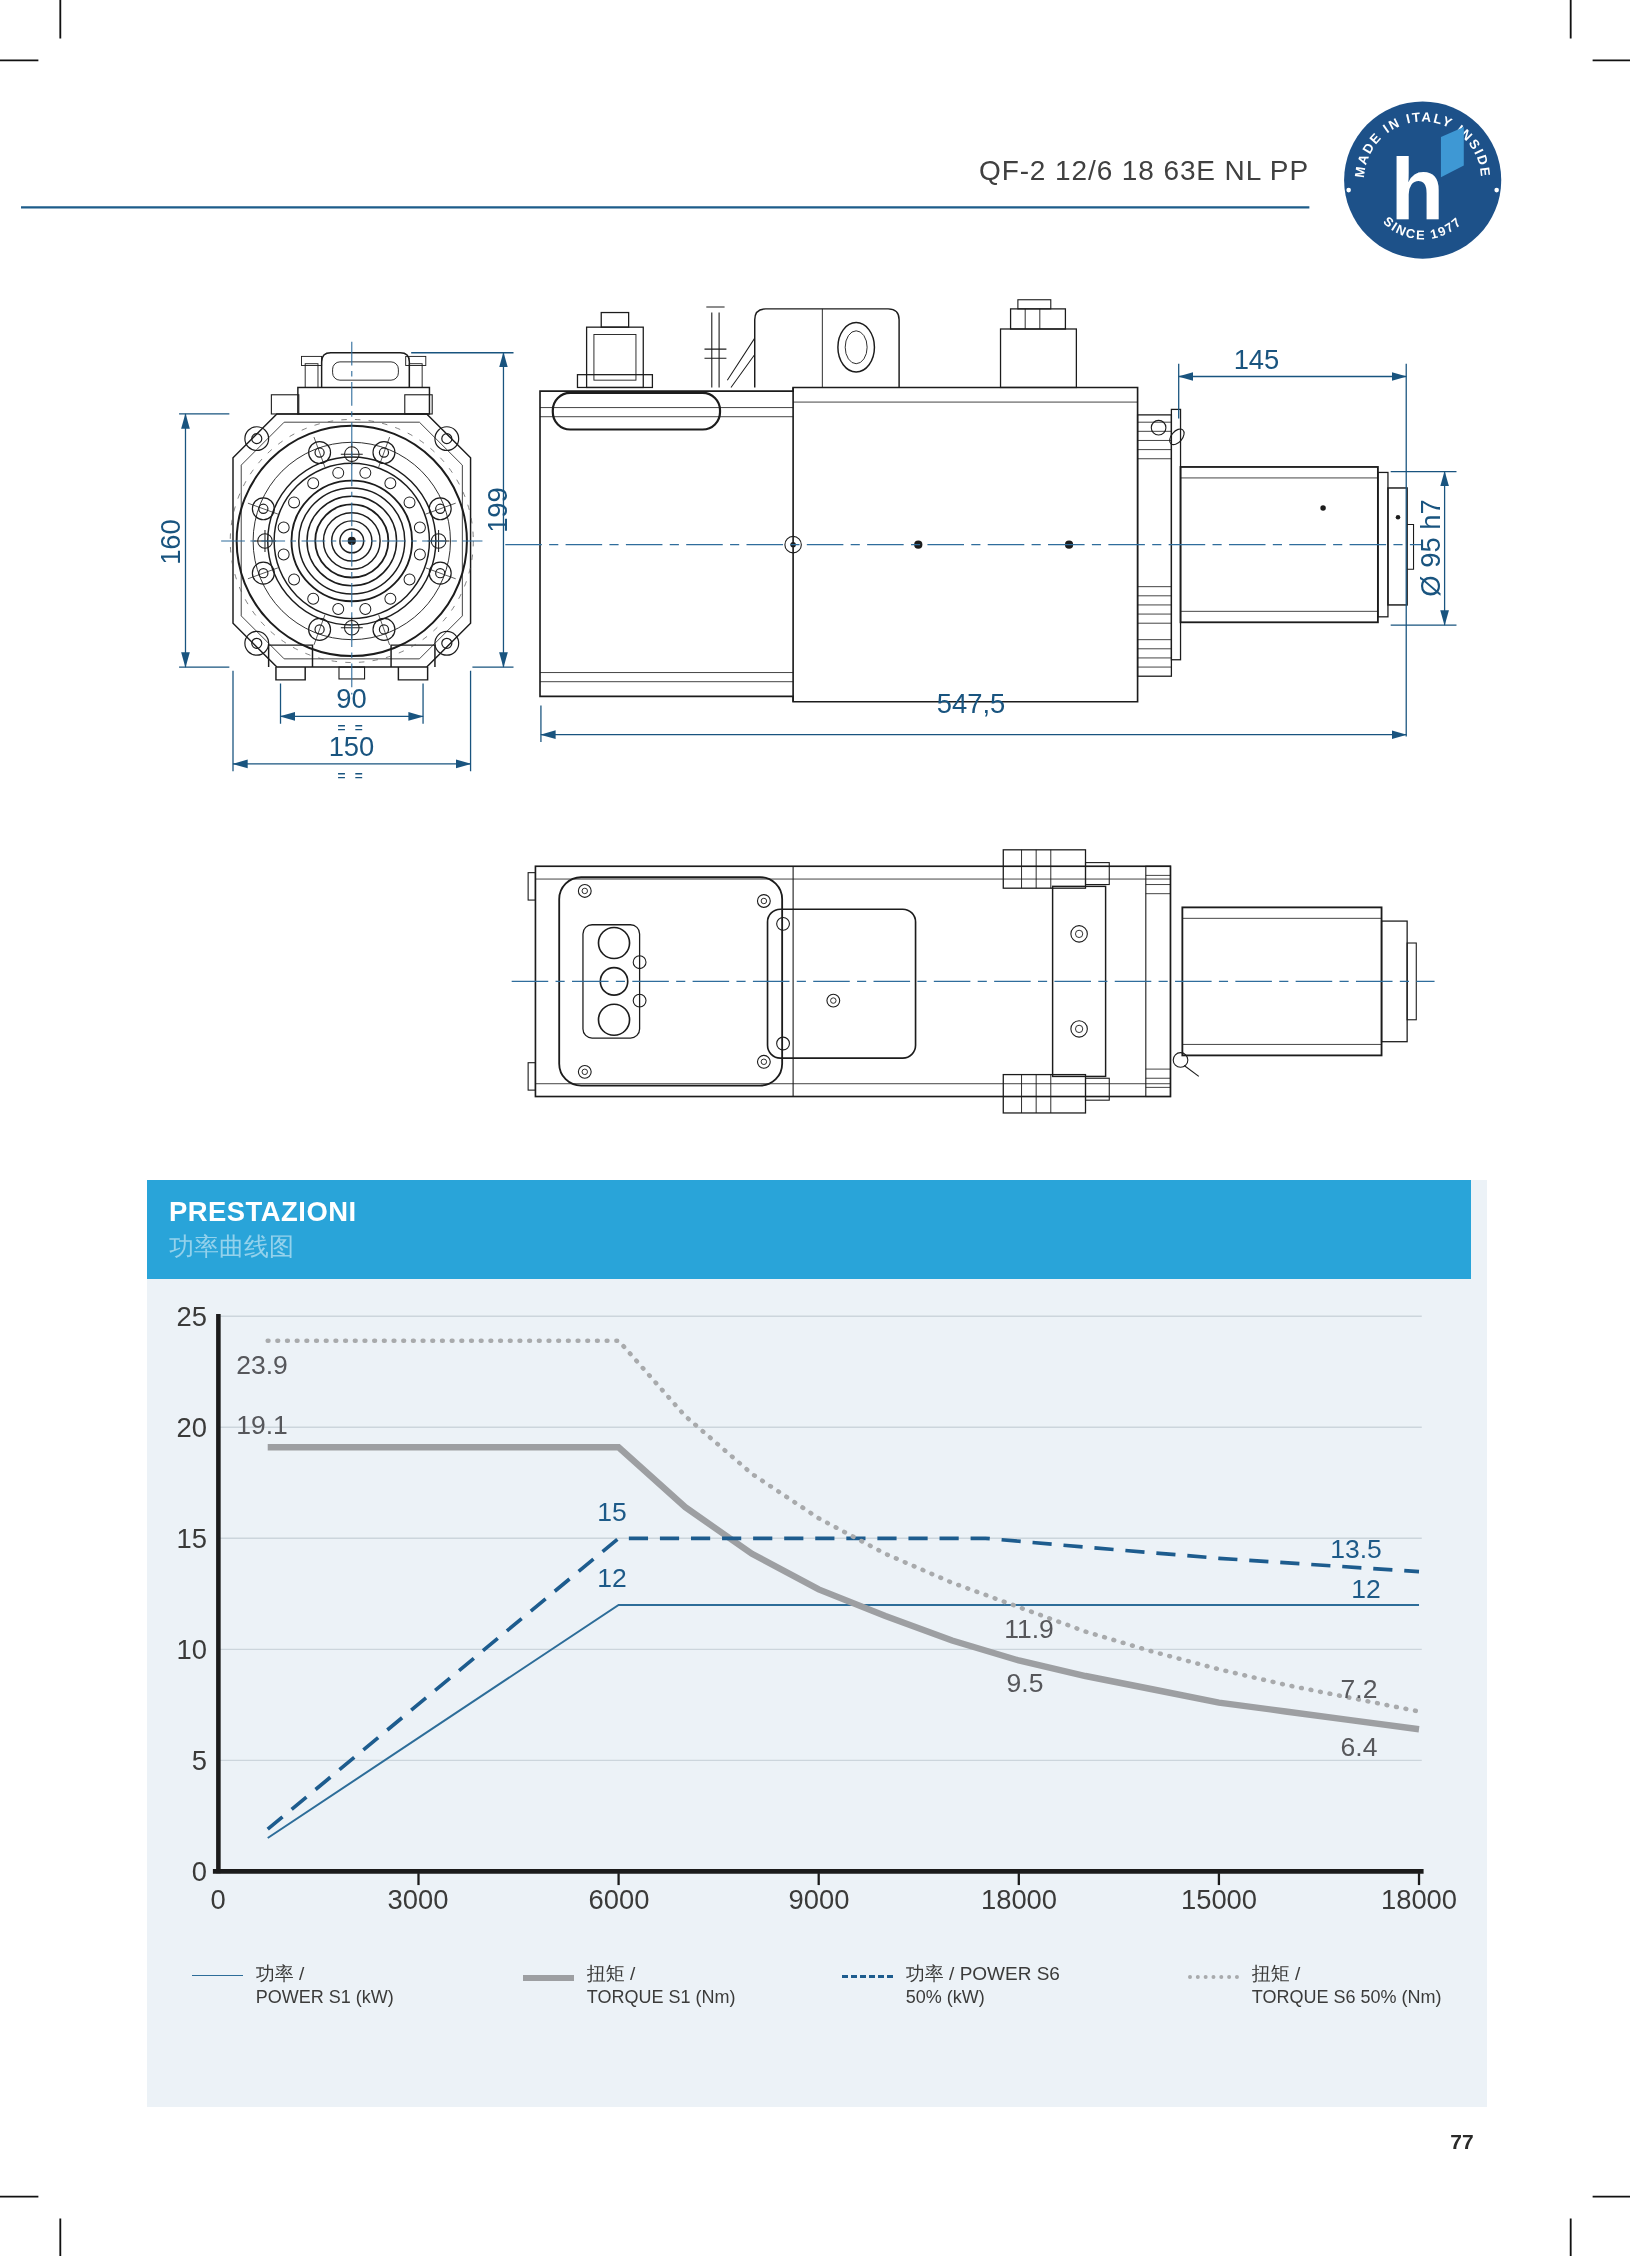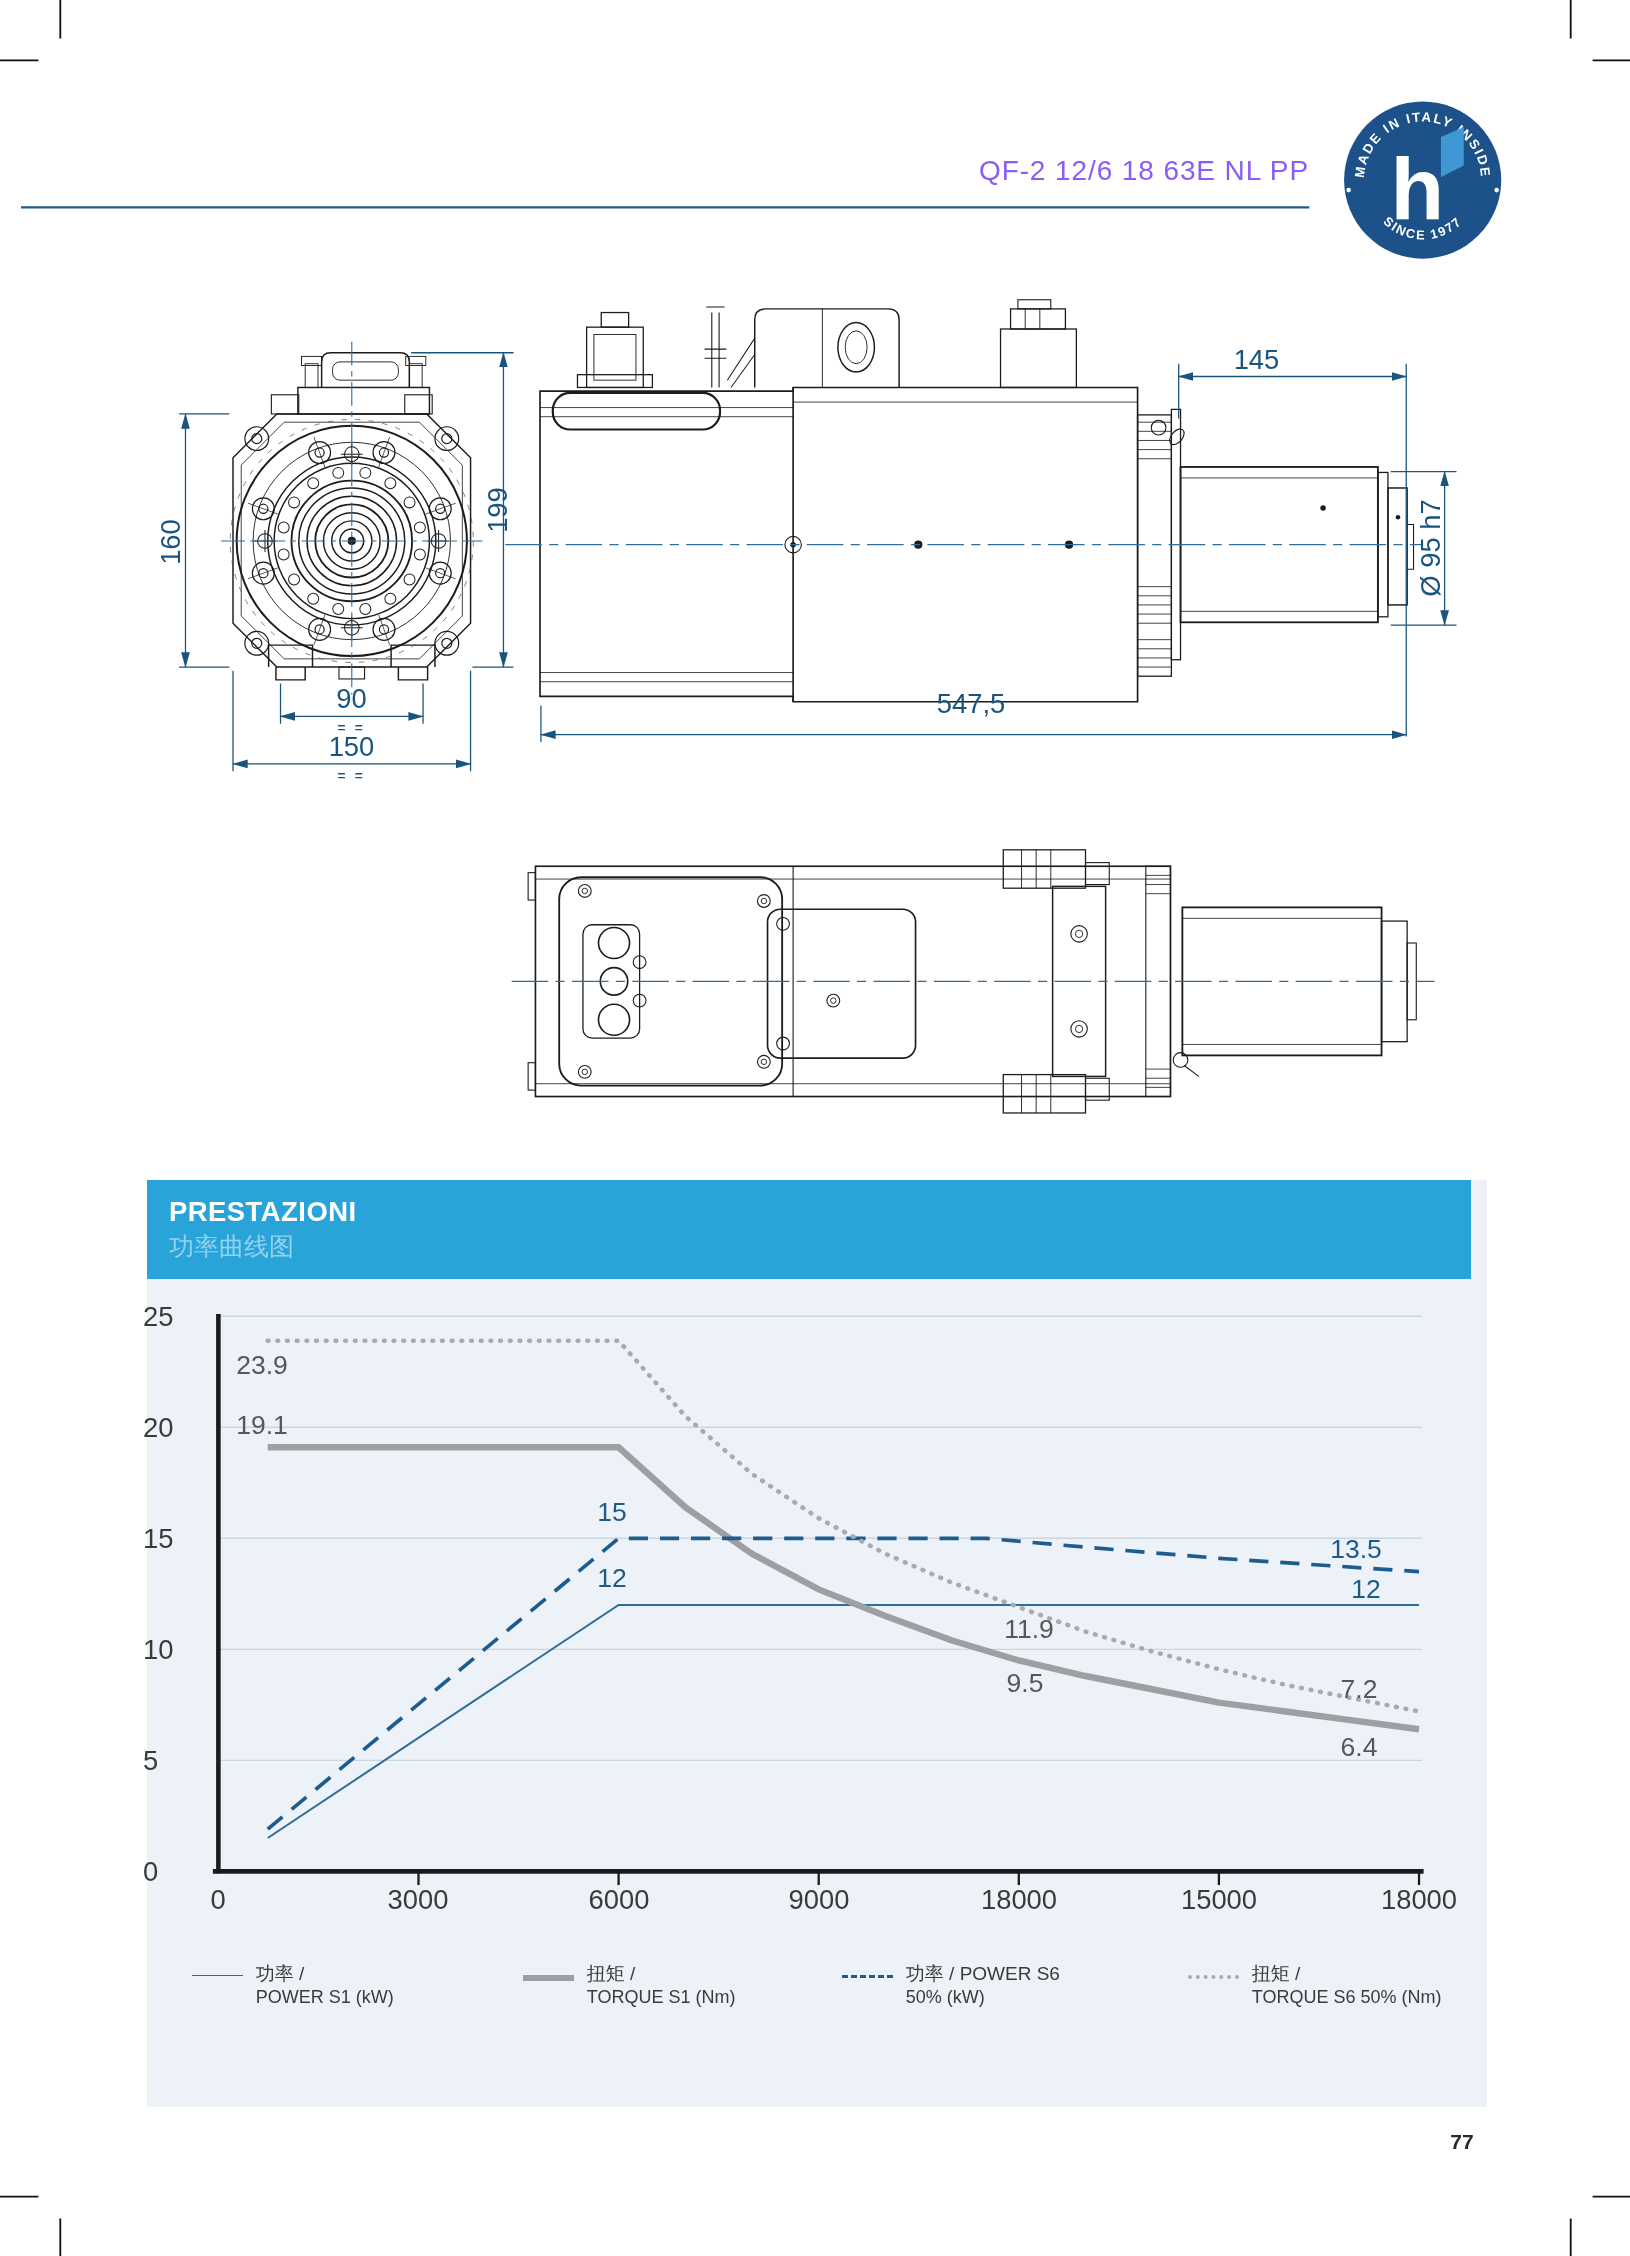--- a/index.html
+++ b/index.html
@@ -2,33 +2,33 @@
 <html style="font-size:14.6px"><head>
 <meta charset="utf-8">
 <style>
   html,body{margin:0;padding:0;background:#fff;}
   .page{position:relative;width:1631px;height:2257px;background:#ffffff;overflow:hidden;
         font-family:"Liberation Sans", sans-serif;}
   .abs{position:absolute;}
   svg{position:absolute;left:0;top:0;}
   
   .model-title{left:822px;top:155px;width:487px;text-align:right;font-size:28px;
-     letter-spacing:0.9px;color:#8b5cf6;font-weight:400;}
+     letter-spacing:0.9px;color:#404040;font-weight:400;}
   
   .panel{left:147px;top:1180px;width:1340px;height:927px;background:#ecf2f7;}
   .band{left:147px;top:1180px;width:1324px;height:99px;background:#29a4d9;box-sizing:border-box;
         padding:18.3px 0 0 22px;}
   .band-title{color:#ffffff;font-size:27.4px;font-weight:700;letter-spacing:0.5px;line-height:1.05;}
   .band-sub{color:rgba(255,255,255,0.5);font-size:25px;font-weight:400;margin-top:2.7px;}
   
   .dim{color:#19547f;font-size:27.4px;font-weight:500;text-align:center;}
   .dim.rot{transform:rotate(-90deg);}
   .datum{color:#19547f;font-size:13.7px;letter-spacing:2.7px;text-align:center;font-weight:700;}
   
-  .ytick{color:#3a3a39;font-size:27.4px;}
+  .ytick{color:#3a3a39;font-size:27.4px;text-align:right;}
   .xtick{color:#3a3a39;font-size:27.4px;transform:translateX(-50%);}
   .anno{font-size:26.5px;font-weight:500;transform:translate(-50%,-50%);white-space:nowrap;}
   .anno.blue{color:#1d5a88;}
   .anno.gray{color:#56575b;}
   
   .leg{display:flex;align-items:flex-start;}
   .leg .sw{width:51px;height:0;margin:12px 12.8px 0 0;flex:0 0 auto;}
   .sw1{border-top:1.8px solid #2d6d99;}
   .sw2{border-top:6.4px solid #9d9fa2;}
   .sw3{border-top:3.7px dashed #1d5c8e;}

